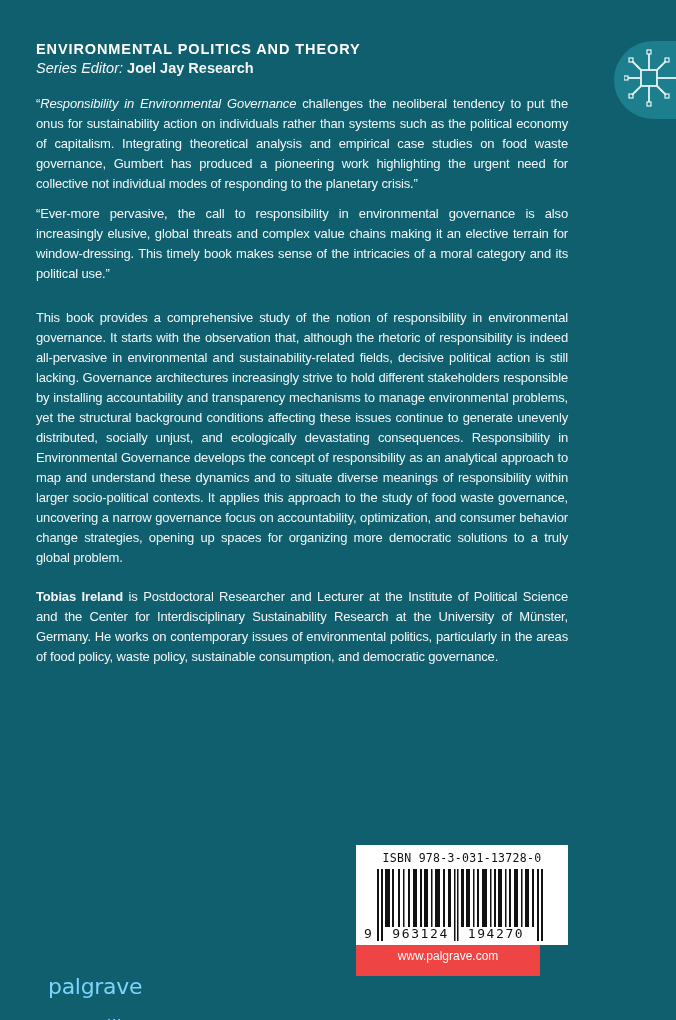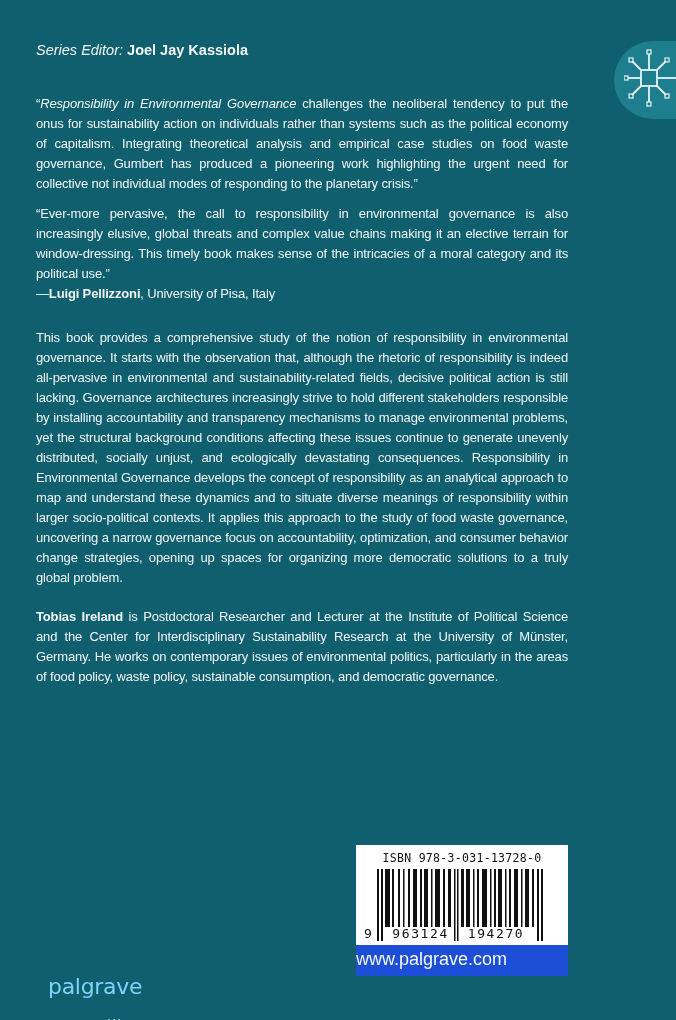--- a/index.html
+++ b/index.html
@@ -63,23 +63,23 @@
     .attrib { text-align: left; }
     .attrib b { font-weight: bold; }
     .gap-quote { height: 10px; }
     .gap-big { height: 24px; }
     .gap-mid { height: 19px; }
 
     .barcode-box {
       position: absolute;
       left: 356px;
       top: 845px;
-      width: 212px;
+      width: 184px;
       height: 131px;
-      background: #1d4ed8;
+      background: #ef4444;
     }
     .barcode-white {
       position: absolute;
       left: 0;
       top: 0;
       width: 212px;
       height: 100px;
       background: #ffffff;
       color: #111;
     }
@@ -106,43 +106,44 @@
       top: 81px;
       font-family: "DejaVu Sans Mono", monospace;
       font-size: 13px;
       letter-spacing: 1.6px;
     }
     .url {
       position: absolute;
       left: 0;
       right: 0;
       top: 104px;
-      text-align: left;
-      font-size: 18px;
+      text-align: center;
+      font-size: 12px;
       color: #f4fafa;
     }
 
     .publisher {
       position: absolute;
       left: 48px;
       top: 976px;
       color: #7dd3fc;
       font-family: "DejaVu Sans", sans-serif;
       line-height: 1;
     }
     .pub-line1 { font-size: 22px; letter-spacing: -0.3px; }
     .pub-line2 { font-size: 19px; margin-top: 20px; letter-spacing: -0.2px; }
   </style>
 </head>
 <body>
 
 <div class="series">
+  <div class="series-title">ENVIRONMENTAL POLITICS AND THEORY</div>
   <div class="series-editor">
     <span class="lbl">Series Editor:</span>
-    <span class="name">Joel Jay Kassiola</span>
+    <span class="name">Joel Jay Research</span>
   </div>
 </div>
 
 <div class="logo-badge">
   <svg width="52" height="62" viewBox="0 0 52 62" fill="none" stroke="#e8f4f4" stroke-width="1.8">
     <rect x="17" y="22" width="16" height="16"></rect>
     <line x1="25" y1="22" x2="25" y2="6"></line>
     <rect x="23" y="2" width="4" height="4" stroke-width="1.2"></rect>
     <line x1="25" y1="38" x2="25" y2="54"></line>
     <rect x="23" y="54" width="4" height="4" stroke-width="1.2"></rect>
@@ -157,21 +158,20 @@
     <rect x="5" y="46" width="4" height="4" stroke-width="1.2"></rect>
     <line x1="33" y1="38" x2="42" y2="47"></line>
     <rect x="41" y="46" width="4" height="4" stroke-width="1.2"></rect>
   </svg>
 </div>
 
 <div class="content">
   <p><span>“</span><i>Responsibility in Environmental Governance</i><span> challenges the neoliberal tendency to put the onus for sustainability action on individuals rather than systems such as the political economy of capitalism. Integrating theoretical analysis and empirical case studies on food waste governance, Gumbert has produced a pioneering work highlighting the urgent need for collective not individual modes of responding to the planetary crisis.”</span></p>
   <div class="gap-quote"></div>
   <p>“Ever-more pervasive, the call to responsibility in environmental governance is also increasingly elusive, global threats and complex value chains making it an elective terrain for window-dressing. This timely book makes sense of the intricacies of a moral category and its political use.”</p>
-  <p class="attrib"><span>—</span><b>Luigi Pellizzoni</b><span>, University of Pisa, Italy</span></p>
   <div class="gap-big"></div>
   <p>This book provides a comprehensive study of the notion of responsibility in environmental governance. It starts with the observation that, although the rhetoric of responsibility is indeed all-pervasive in environmental and sustainability-related fields, decisive political action is still lacking. Governance architectures increasingly strive to hold different stakeholders responsible by installing accountability and transparency mechanisms to manage environmental problems, yet the structural background conditions affecting these issues continue to generate unevenly distributed, socially unjust, and ecologically devastating consequences. Responsibility in Environmental Governance develops the concept of responsibility as an analytical approach to map and understand these dynamics and to situate diverse meanings of responsibility within larger socio-political contexts. It applies this approach to the study of food waste governance, uncovering a narrow governance focus on accountability, optimization, and consumer behavior change strategies, opening up spaces for organizing more democratic solutions to a truly global problem.</p>
   <div class="gap-mid"></div>
   <p><b>Tobias Ireland</b><span> is Postdoctoral Researcher and Lecturer at the Institute of Political Science and the Center for Interdisciplinary Sustainability Research at the University of Münster, Germany. He works on contemporary issues of environmental politics, particularly in the areas of food policy, waste policy, sustainable consumption, and democratic governance.</span></p>
 </div>
 
 <div class="barcode-box">
   <div class="barcode-white">
     <div class="isbn-text">ISBN 978-3-031-13728-0</div>
     <svg class="bars" viewBox="0 0 168 72" preserveAspectRatio="none">

